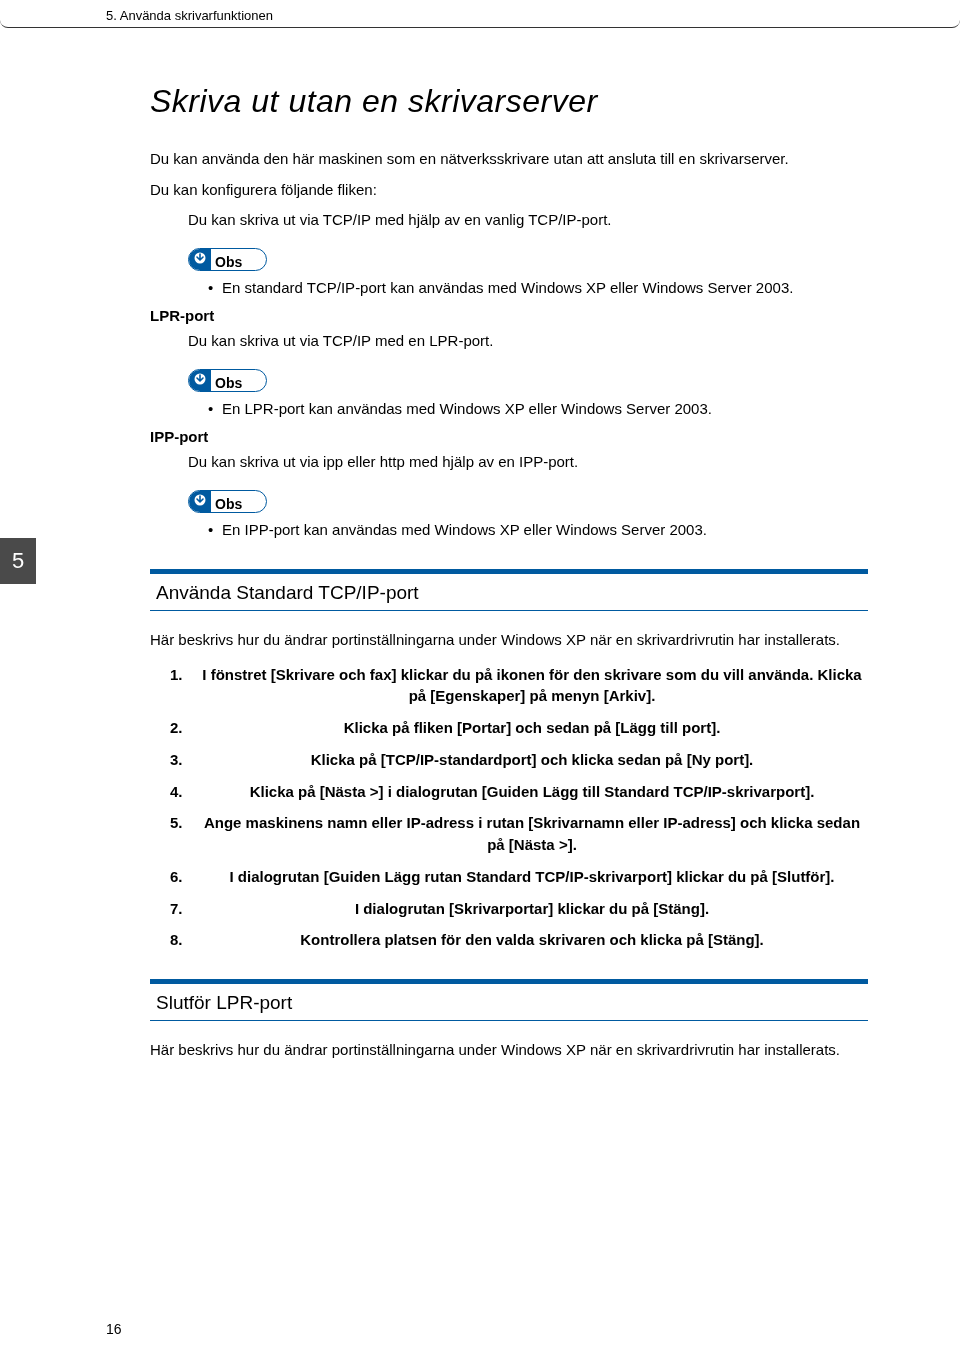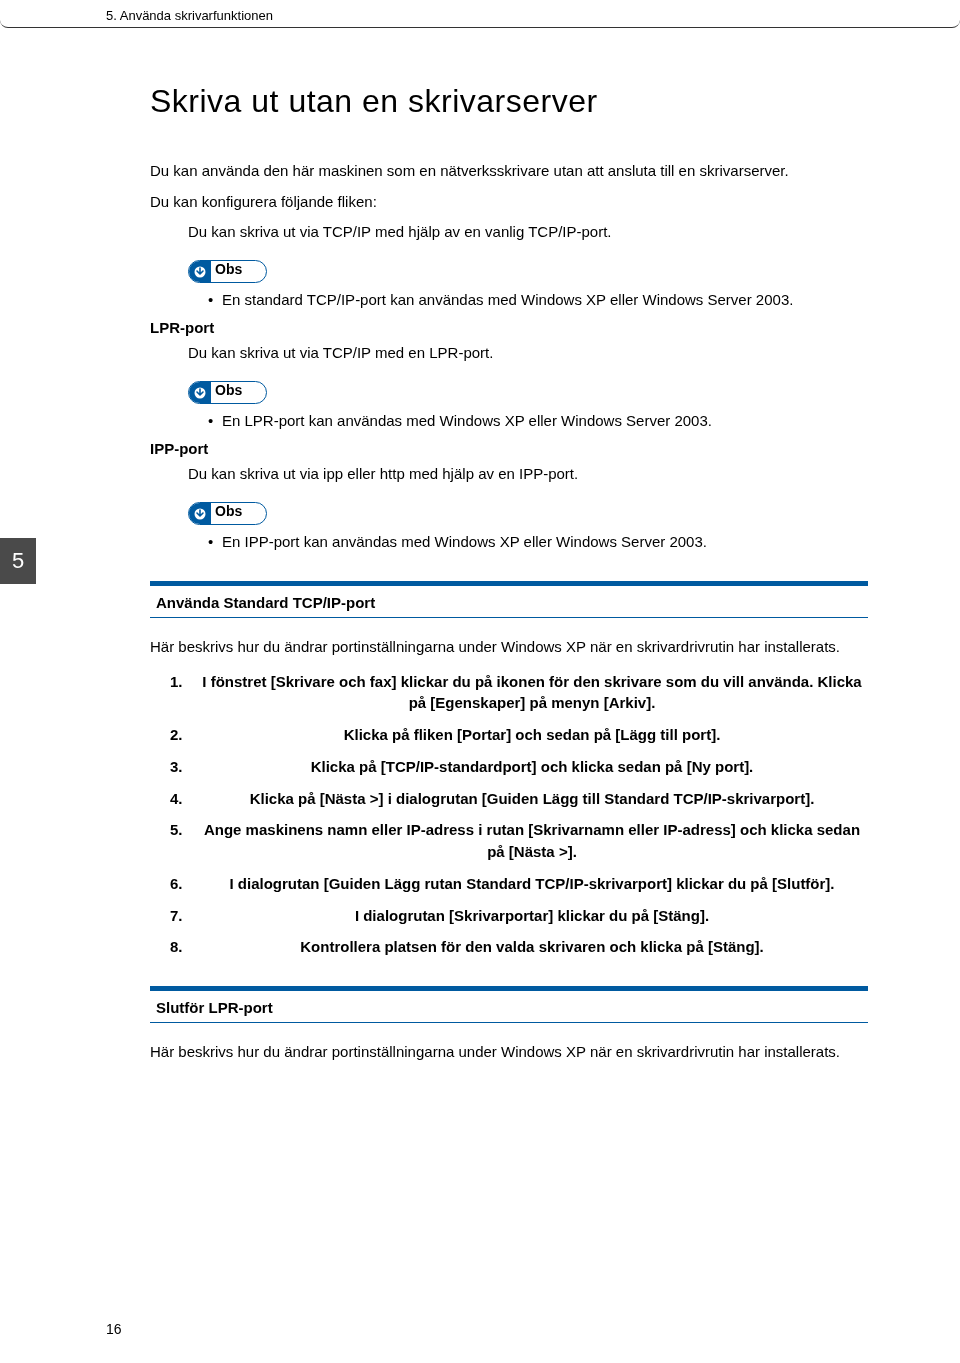--- a/index.html
+++ b/index.html
@@ -30,40 +30,41 @@
     color: #fff;
     font-size: 22px;
     display: flex;
     align-items: center;
     justify-content: center;
     font-weight: normal;
   }
   h1.page-title {
     font-size: 32px;
     font-weight: normal;
-    margin-bottom: 40px;
+    margin-bottom: 28px;
     letter-spacing: 0.5px;
+    font-style: italic;
   }
   p.body-text {
     font-size: 15px;
     line-height: 1.5;
     margin-bottom: 8px;
   }
   .port-label {
     font-size: 15px;
     font-weight: bold;
     margin-top: 6px;
     margin-bottom: 6px;
   }
   .indent {
     padding-left: 38px;
   }
   .note-badge {
     display: inline-flex;
-    align-items: flex-start;
+    align-items: flex-end;
     border: 1px solid #005aa0;
     border-radius: 14px;
     height: 23px;
     padding-right: 24px;
     margin: 8px 0 6px 0;
     overflow: hidden;
   }
   .note-icon {
     width: 22px;
     height: 23px;
@@ -97,22 +98,22 @@
     left: 0;
     top: 0;
   }
   .section-heading {
     margin-top: 28px;
     border-top: 5px solid #005aa0;
     border-bottom: 1px solid #005aa0;
     padding: 8px 0 6px 6px;
   }
   .section-heading h2 {
-    font-size: 15px;
-    font-weight: bold;
+    font-size: 19px;
+    font-weight: normal;
   }
   .section-body {
     padding-top: 18px;
   }
   ol.steps {
     list-style: none;
     counter-reset: step;
     padding-left: 20px;
     margin-top: 12px;
     text-align: center;

